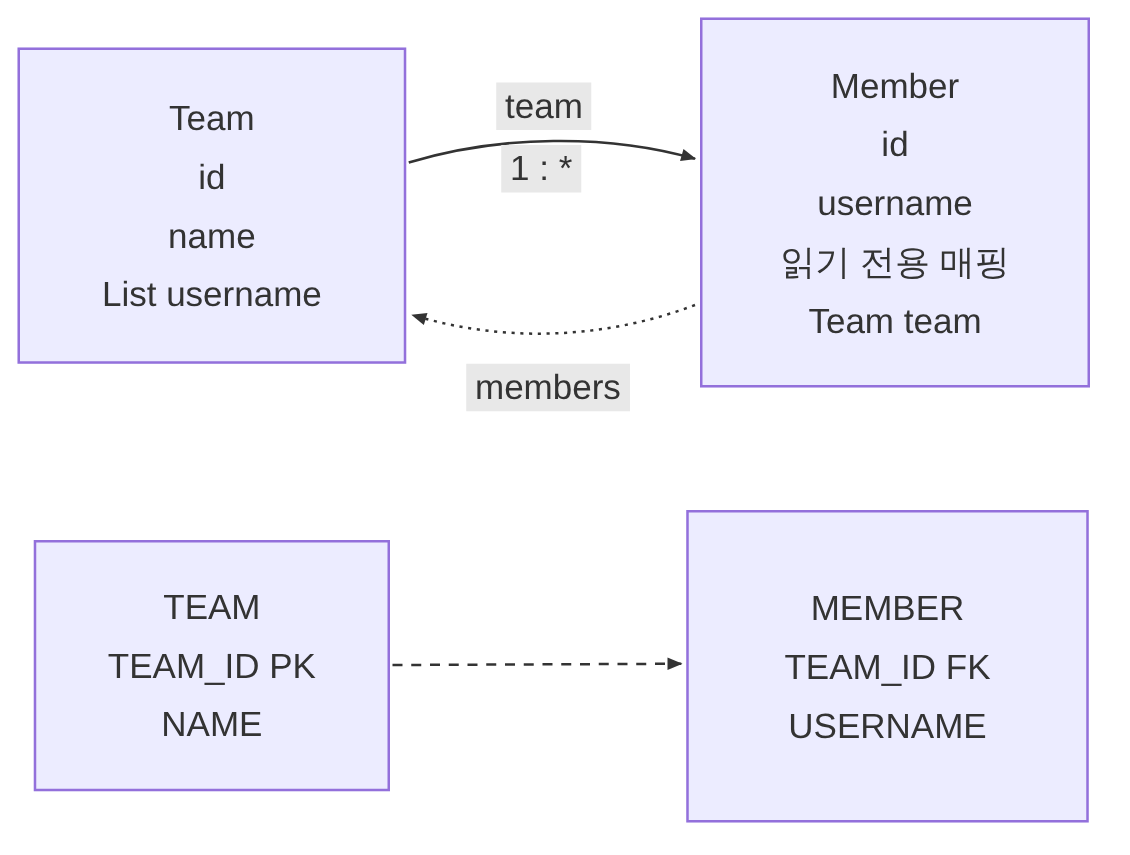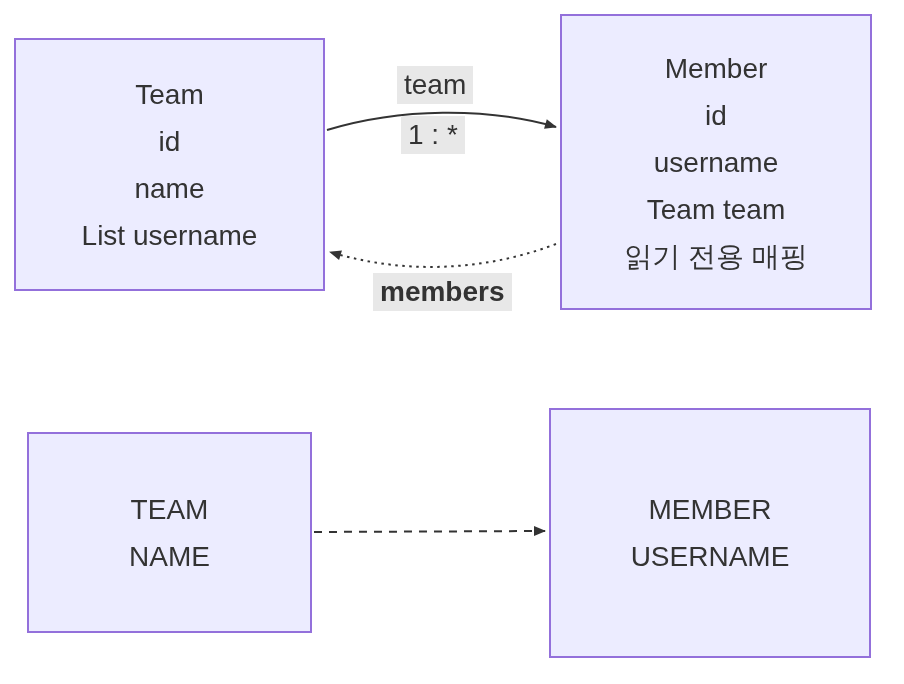--- a/index.html
+++ b/index.html
@@ -78,31 +78,33 @@
     <div class="node-line">Team</div>
     <div class="node-line">id</div>
     <div class="node-line">name</div>
     <div class="node-line">List username</div>
   </div>
 
   <div class="node" id="node-member-class" style="left:560px; top:14px; width:312px; height:296px;">
     <div class="node-line">Member</div>
     <div class="node-line">id</div>
     <div class="node-line">username</div>
+    <div class="node-line">읽기 전용 매핑</div>
     <div class="node-line">Team team</div>
-    <div class="node-line">읽기 전용 매핑</div>
   </div>
 
   <div class="edge-label" style="left:397px; top:66px;">team</div>
   <div class="edge-label" style="left:401px; top:116px;">1 : *</div>
-  <div class="edge-label" style="left:373px; top:273px;font-weight:bold;">members</div>
+  <div class="edge-label" style="left:373px; top:291px;">members</div>
 
   <div class="node" id="node-team-table" style="left:27px; top:432px; width:285px; height:201px;">
     <div class="node-line">TEAM</div>
+    <div class="node-line">TEAM_ID PK</div>
     <div class="node-line">NAME</div>
   </div>
 
   <div class="node" id="node-member-table" style="left:549px; top:408px; width:322px; height:250px;">
     <div class="node-line">MEMBER</div>
+    <div class="node-line">TEAM_ID FK</div>
     <div class="node-line">USERNAME</div>
   </div>
 
 </div>
 
 </body></html>

